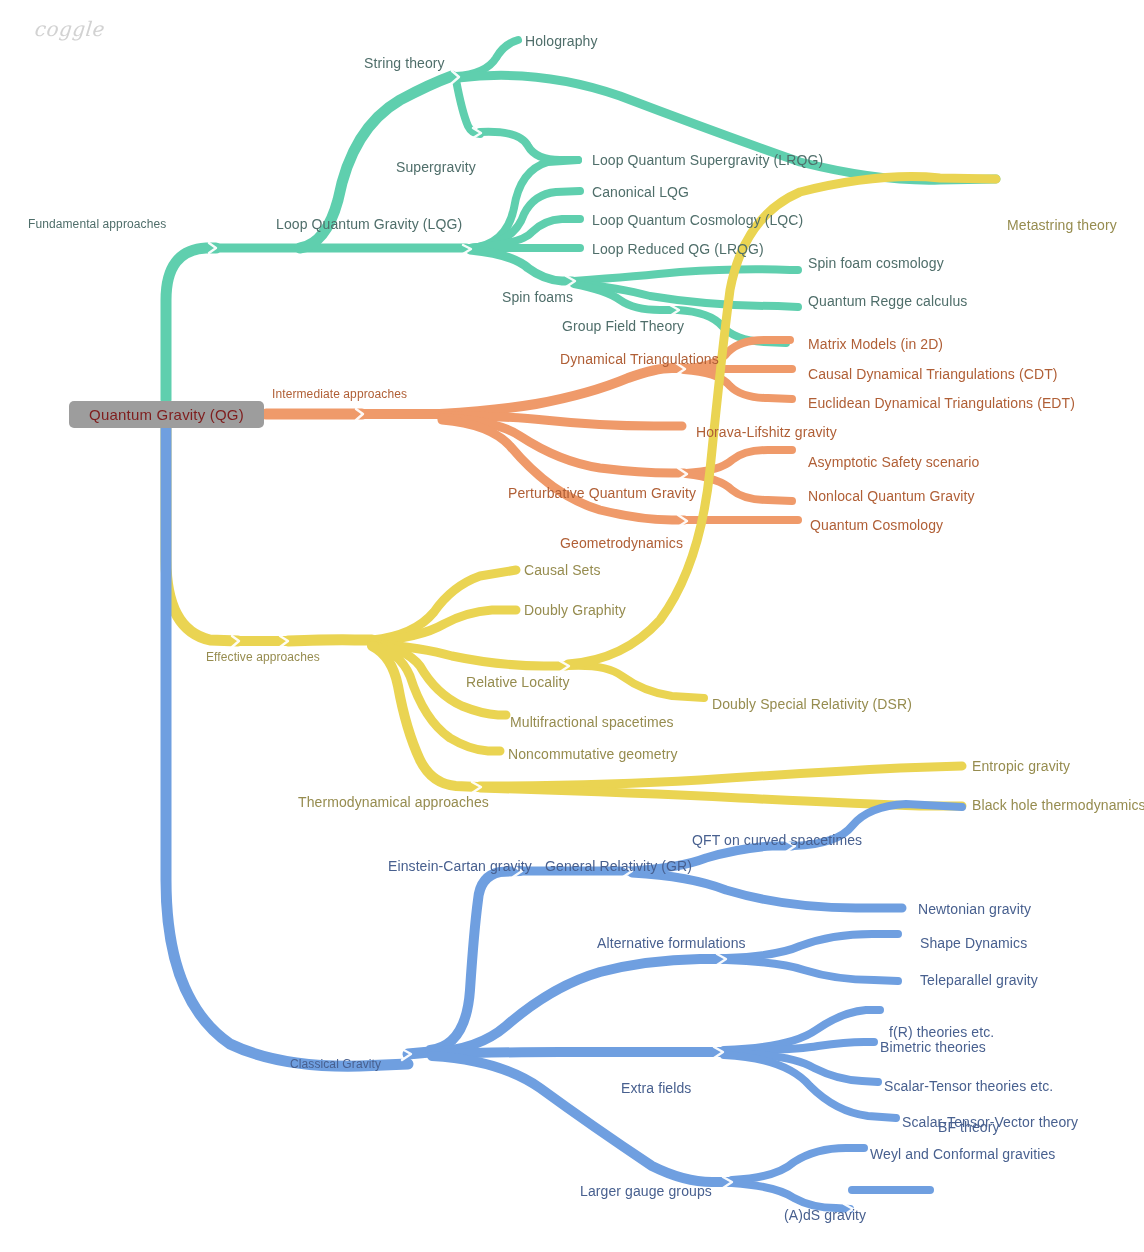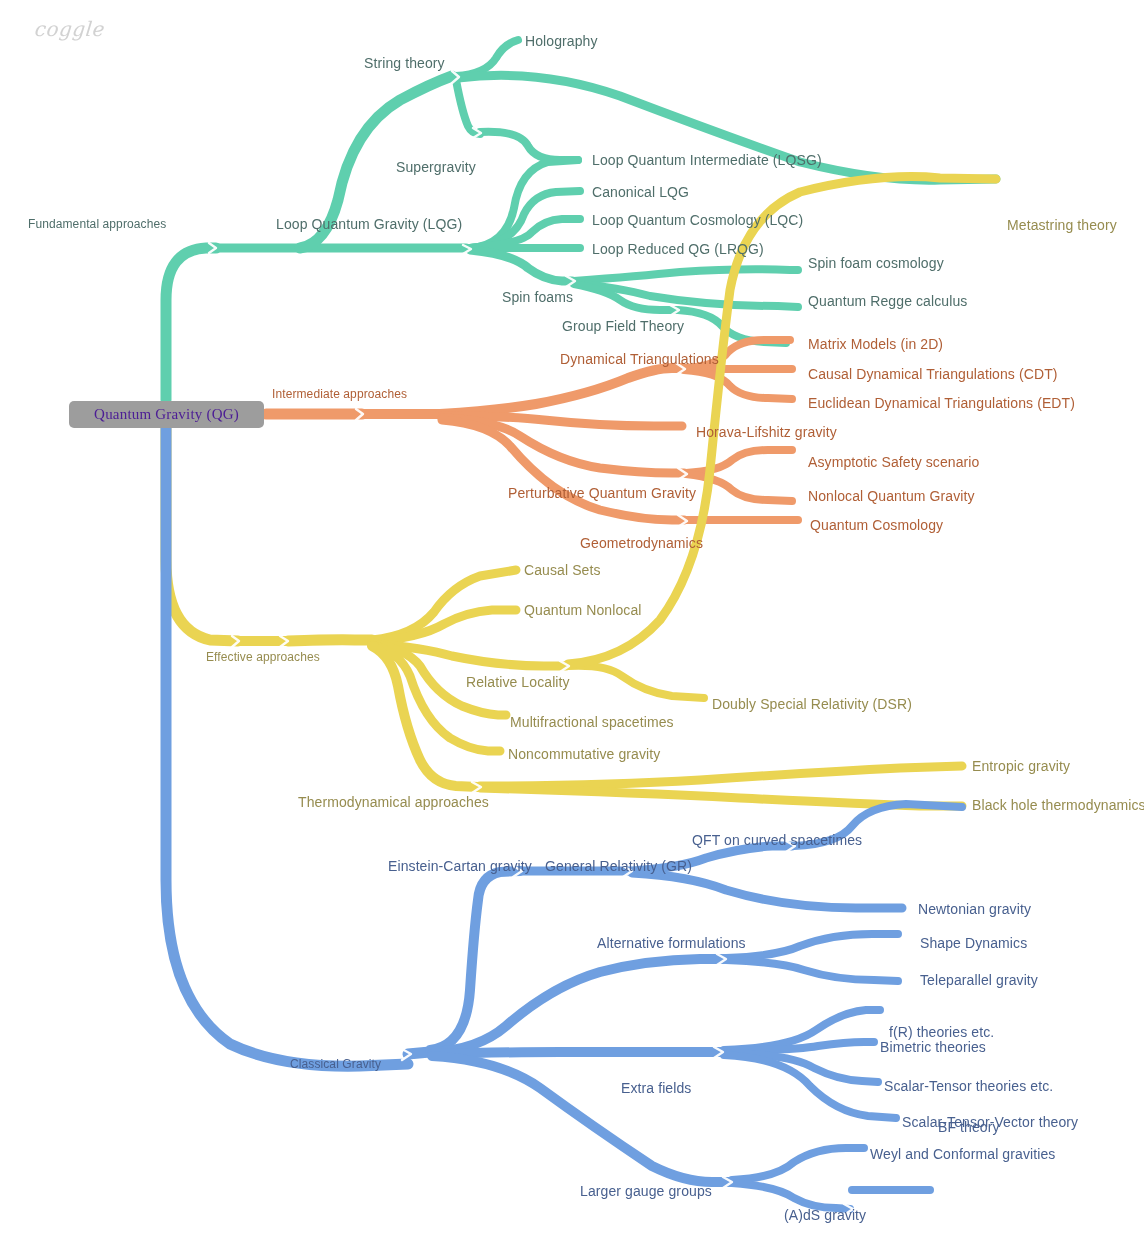--- a/index.html
+++ b/index.html
@@ -26,25 +26,24 @@
   .lbl.big    {font-size:12px;}
   .lbl.mid    {font-size:14px;}
   
   #root-node{
     position:absolute;
     left:69px;top:401px;
     width:195px;height:27px;
     background:#9d9d9d;
     border-radius:5px;
     display:flex;align-items:center;justify-content:center;
-    color:#4c1d95;
+    color:#7f1d1d;
     font-size:15px;
     letter-spacing:.2px;
     box-shadow:0 0 0 0 rgba(0,0,0,0);
-    font-family:Liberation Serif, serif;
   }
   #logo{
     position:absolute;left:35px;top:17px;
     color:#d2d2d2;
     font-family:"DejaVu Serif",serif;
     font-style:italic;
     font-size:20px;
     letter-spacing:.5px;
     transform:skewX(-6deg);
   }
@@ -186,49 +185,49 @@
   </svg>
 
   <div id="logo">coggle</div>
 
   <div id="root-node">Quantum Gravity (QG)</div>
 
   <div id="labels">
       <div class="lbl teal mid" style="left: 525px; top: 34px;">Holography</div>
       <div class="lbl teal mid" style="left: 364px; top: 56px;">String theory</div>
       <div class="lbl teal mid" style="left: 396px; top: 140px; margin-top: 20px;">Supergravity</div>
-      <div class="lbl teal mid" style="left: 592px; top: 153px;">Loop Quantum Intermediate (LQSG)</div>
+      <div class="lbl teal mid" style="left: 592px; top: 153px;">Loop Quantum Supergravity (LRQG)</div>
       <div class="lbl yellow mid" style="left: 1007px; top: 174px; margin-top: 44px;">Metastring theory</div>
       <div class="lbl teal mid" style="left: 592px; top: 185px;">Canonical LQG</div>
       <div class="lbl teal big" style="left: 28px; top: 218px;">Fundamental approaches</div>
       <div class="lbl teal mid" style="left: 592px; top: 213px;">Loop Quantum Cosmology (LQC)</div>
       <div class="lbl teal mid" style="left: 276px; top: 217px;">Loop Quantum Gravity (LQG)</div>
       <div class="lbl teal mid" style="left: 592px; top: 242px;">Loop Reduced QG (LRQG)</div>
       <div class="lbl teal mid" style="left: 808px; top: 256px;">Spin foam cosmology</div>
       <div class="lbl teal mid" style="left: 502px; top: 290px;">Spin foams</div>
       <div class="lbl teal mid" style="left: 808px; top: 294px;">Quantum Regge calculus</div>
       <div class="lbl teal mid" style="left: 562px; top: 319px;">Group Field Theory</div>
       <div class="lbl orange mid" style="left: 808px; top: 337px;">Matrix Models (in 2D)</div>
       <div class="lbl orange mid" style="left: 560px; top: 352px;">Dynamical Triangulations</div>
       <div class="lbl orange mid" style="left: 808px; top: 367px;">Causal Dynamical Triangulations (CDT)</div>
       <div class="lbl orange big" style="left: 272px; top: 388px;">Intermediate approaches</div>
       <div class="lbl orange mid" style="left: 808px; top: 396px;">Euclidean Dynamical Triangulations (EDT)</div>
       <div class="lbl orange mid" style="left: 696px; top: 425px;">Horava-Lifshitz gravity</div>
       <div class="lbl orange mid" style="left: 808px; top: 455px;">Asymptotic Safety scenario</div>
       <div class="lbl orange mid" style="left: 808px; top: 489px;">Nonlocal Quantum Gravity</div>
       <div class="lbl orange mid" style="left: 508px; top: 486px;">Perturbative Quantum Gravity</div>
       <div class="lbl orange mid" style="left: 810px; top: 518px;">Quantum Cosmology</div>
-      <div class="lbl orange mid" style="left: 580px; top: 536px; text-align: right;">Geometrodynamics</div>
+      <div class="lbl orange mid" style="left: 560px; top: 536px; text-align: right;">Geometrodynamics</div>
       <div class="lbl yellow mid" style="left: 524px; top: 563px;">Causal Sets</div>
-      <div class="lbl yellow mid" style="left: 524px; top: 603px;">Quantum Nonlocal</div>
+      <div class="lbl yellow mid" style="left: 524px; top: 603px;">Doubly Graphity</div>
       <div class="lbl yellow big" style="left: 206px; top: 651px;">Effective approaches</div>
       <div class="lbl yellow mid" style="left: 466px; top: 675px;">Relative Locality</div>
       <div class="lbl yellow mid" style="left: 712px; top: 697px;">Doubly Special Relativity (DSR)</div>
       <div class="lbl yellow mid" style="left: 510px; top: 715px;">Multifractional spacetimes</div>
-      <div class="lbl yellow mid" style="left: 508px; top: 747px;">Noncommutative gravity</div>
+      <div class="lbl yellow mid" style="left: 508px; top: 747px;">Noncommutative geometry</div>
       <div class="lbl yellow mid" style="left: 972px; top: 759px;">Entropic gravity</div>
       <div class="lbl yellow mid" style="left: 298px; top: 795px;">Thermodynamical approaches</div>
       <div class="lbl yellow mid" style="left: 972px; top: 798px;">Black hole thermodynamics</div>
       <div class="lbl blue mid" style="left: 692px; top: 833px;">QFT on curved spacetimes</div>
       <div class="lbl blue mid" style="left: 388px; top: 859px;">Einstein-Cartan gravity</div>
       <div class="lbl blue mid" style="left: 545px; top: 859px;">General Relativity (GR)</div>
       <div class="lbl blue mid" style="left: 918px; top: 902px;">Newtonian gravity</div>
       <div class="lbl blue mid" style="left: 597px; top: 936px;">Alternative formulations</div>
       <div class="lbl blue mid" style="left: 920px; top: 936px;">Shape Dynamics</div>
       <div class="lbl blue mid" style="left: 920px; top: 973px;">Teleparallel gravity</div>

